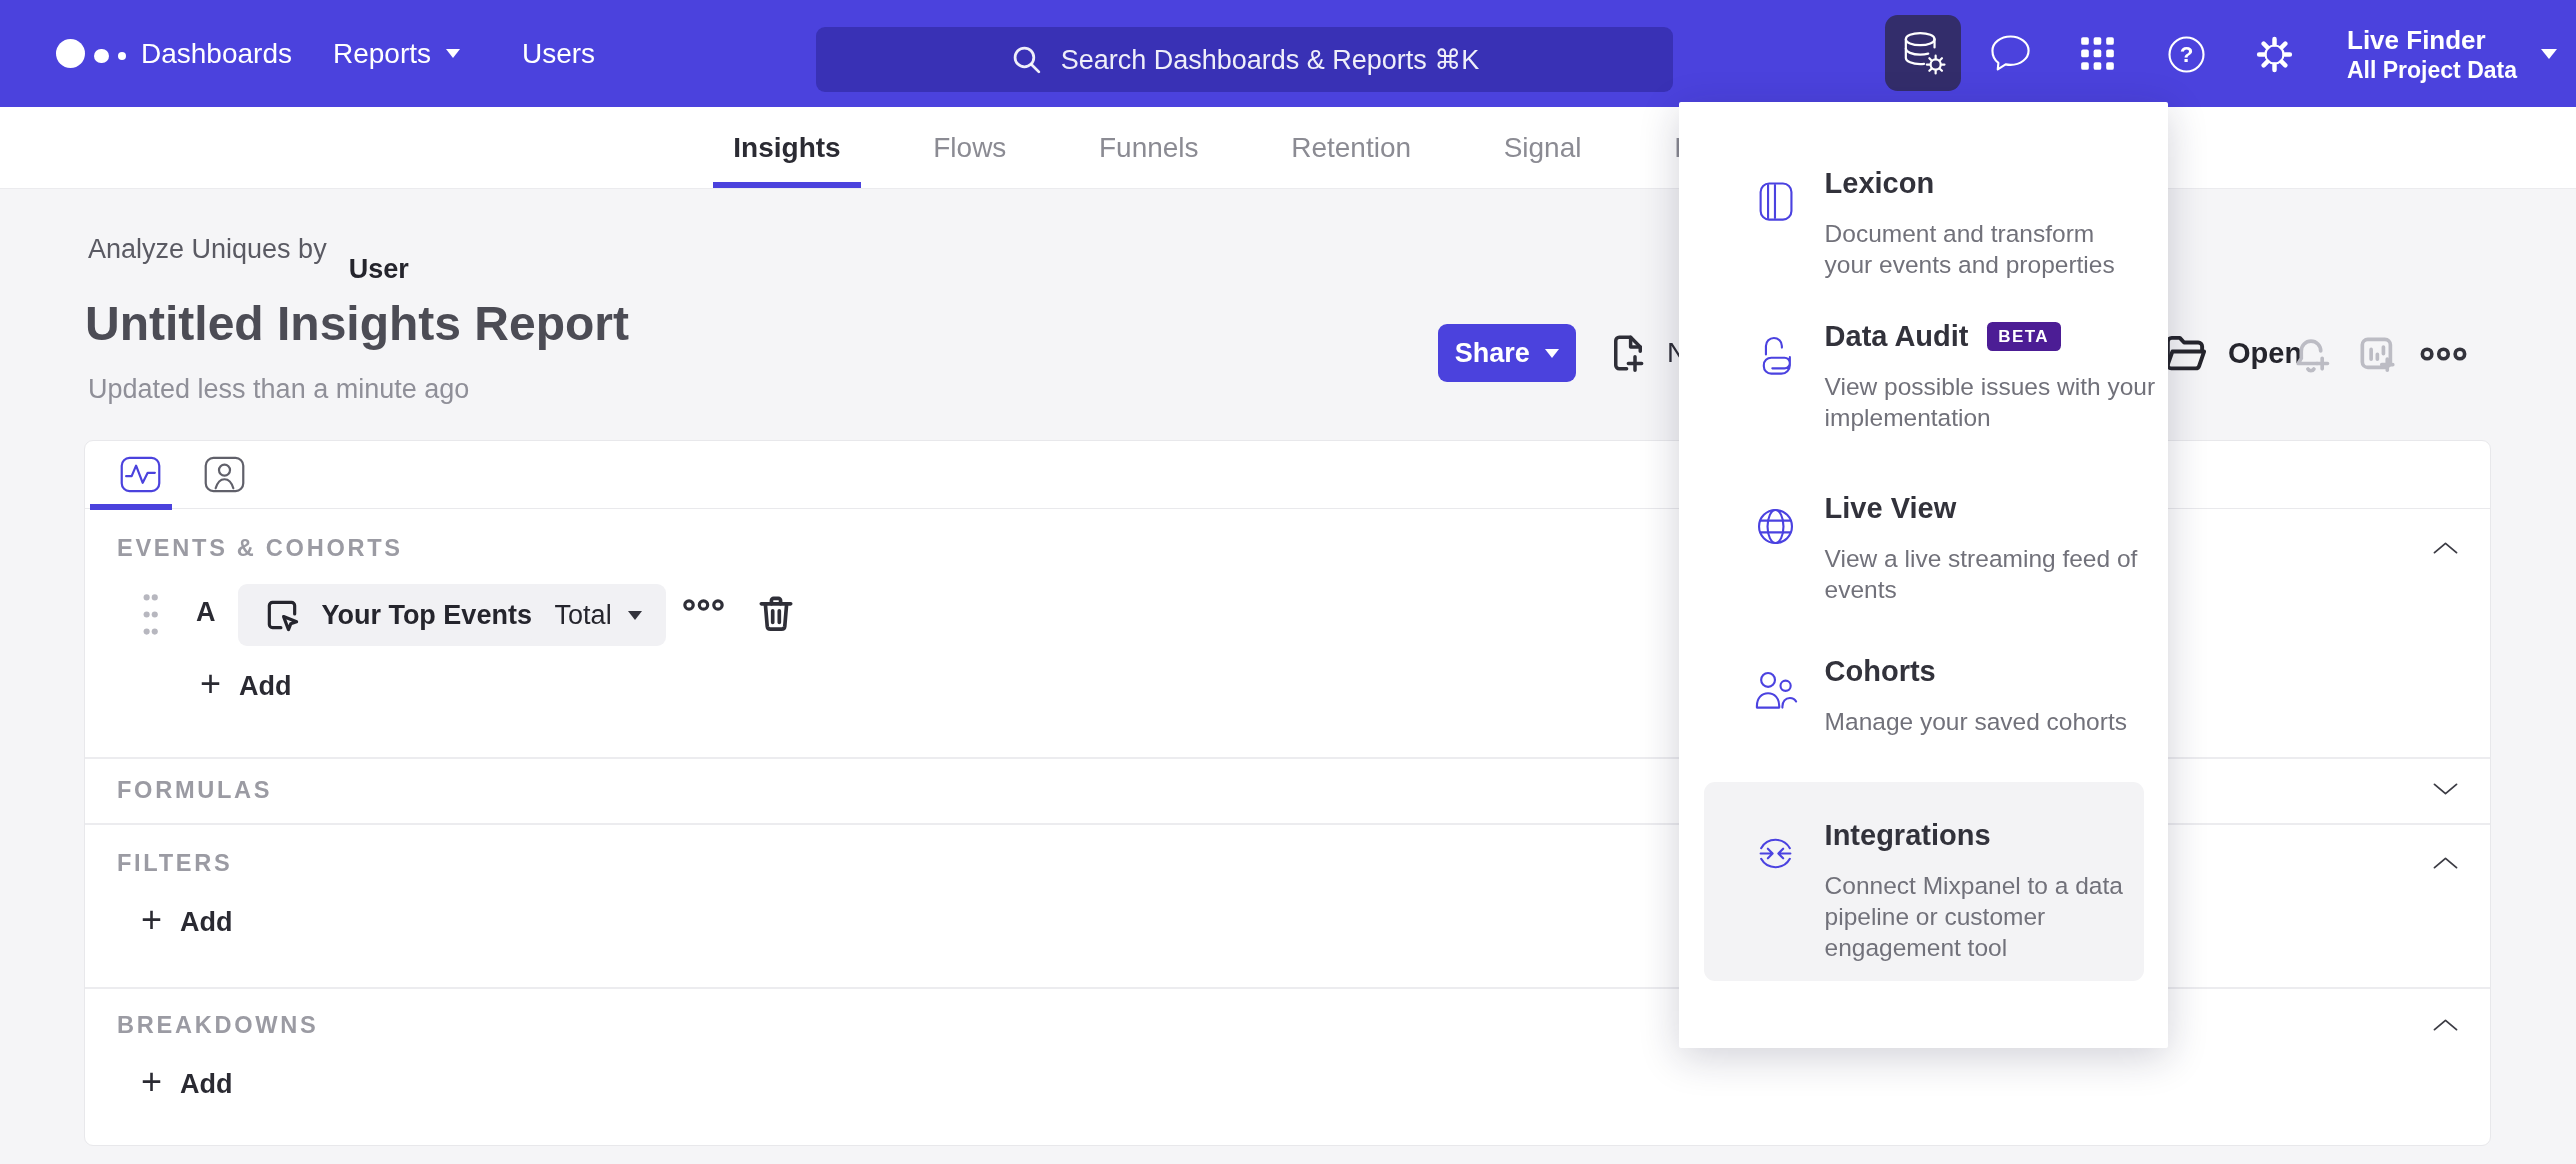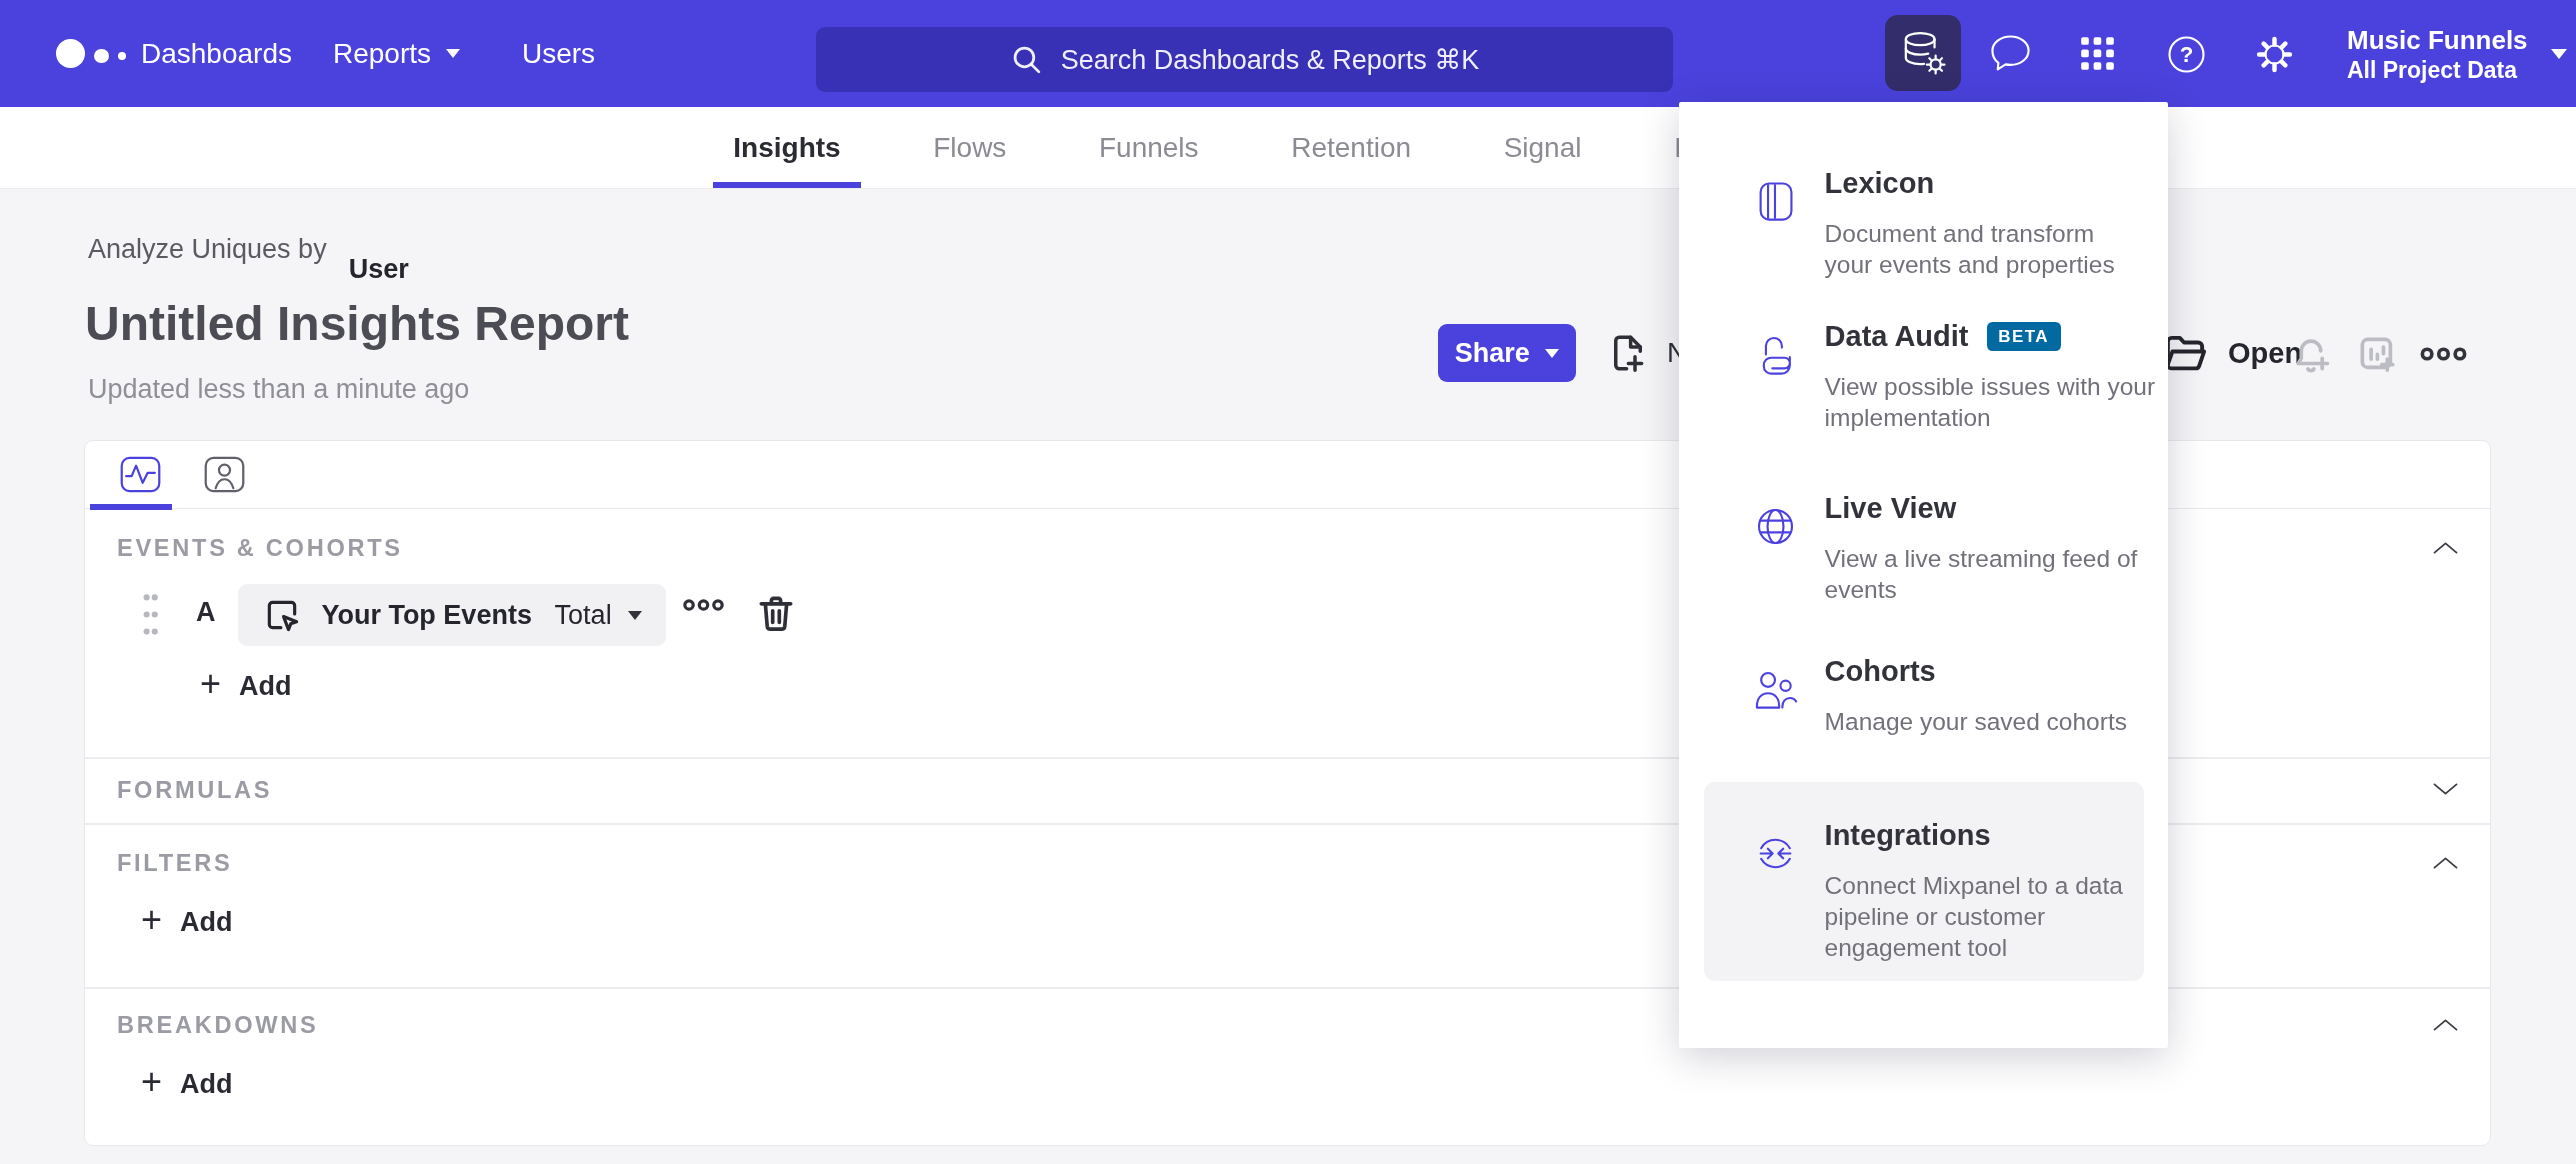--- a/index.html
+++ b/index.html
@@ -87,21 +87,21 @@
   .add-btn .plus { font-size:36px; font-weight:400; line-height:36px; margin-top:-3.6px; }
 
   
   .menu { position:absolute; left:1679px; top:102px; width:489px; height:946px; background:#fff; border-radius:2px;
           box-shadow:0 9px 40px rgba(25,25,60,0.20); z-index:50; }
   .menu-hover-bg { position:absolute; left:24.5px; top:680px; width:440px; height:199px; background:#F3F3F5; border-radius:11px; }
   .menu-item { position:absolute; left:71px; width:399px; display:flex; gap:23.6px; cursor:pointer; }
   .menu-ic { color:#4B42E0; flex:0 0 51px; margin-top:9px; }
   .menu-title-row { display:flex; align-items:center; gap:18px; }
   .menu-title { font-size:29px; font-weight:600; color:#32323B; }
-  .beta { background:#0369a1; color:#fff; font-size:17px; font-weight:700; letter-spacing:1.4px;
+  .beta { background:#4c1d95; color:#fff; font-size:17px; font-weight:700; letter-spacing:1.4px;
           padding:4.5px 11.8px; border-radius:5.4px; }
   .menu-desc { margin-top:18px; font-size:24.5px; line-height:31px; color:#71717A; white-space:pre; }
 </style>
 </head>
 <body>
 
 <header class="topnav">
   <div class="logo">
     <span class="d1"></span>
     <span class="d2"></span>
@@ -169,21 +169,21 @@
 
   <div class="icon-btn" style="left:2249px; top:29px;">
     <svg class="stroke-icon" width="51" height="51" viewBox="0 0 48 48" style="stroke-width:3;">
       <circle cx="24" cy="24" r="8.5"></circle>
       <path d="M24 9.5v5M24 33.5v5M38.5 24h-5M14.5 24h-5M34.2 13.8l-3.5 3.5M17.3 30.7l-3.5 3.5M34.2 34.2l-3.5-3.5M17.3 17.3l-3.5-3.5" style="stroke-width:4.2;"></path>
     </svg>
   </div>
 
   <div class="project">
     <div>
-      <div class="pname">Music Funnels</div>
+      <div class="pname">Live Finder</div>
       <div class="pscope">All Project Data</div>
     </div>
     <span class="caret"></span>
   </div>
 </header>
 
 <div class="tabbar">
   <div class="tabset">
     <div class="tab active">
         <span>Insights</span>

